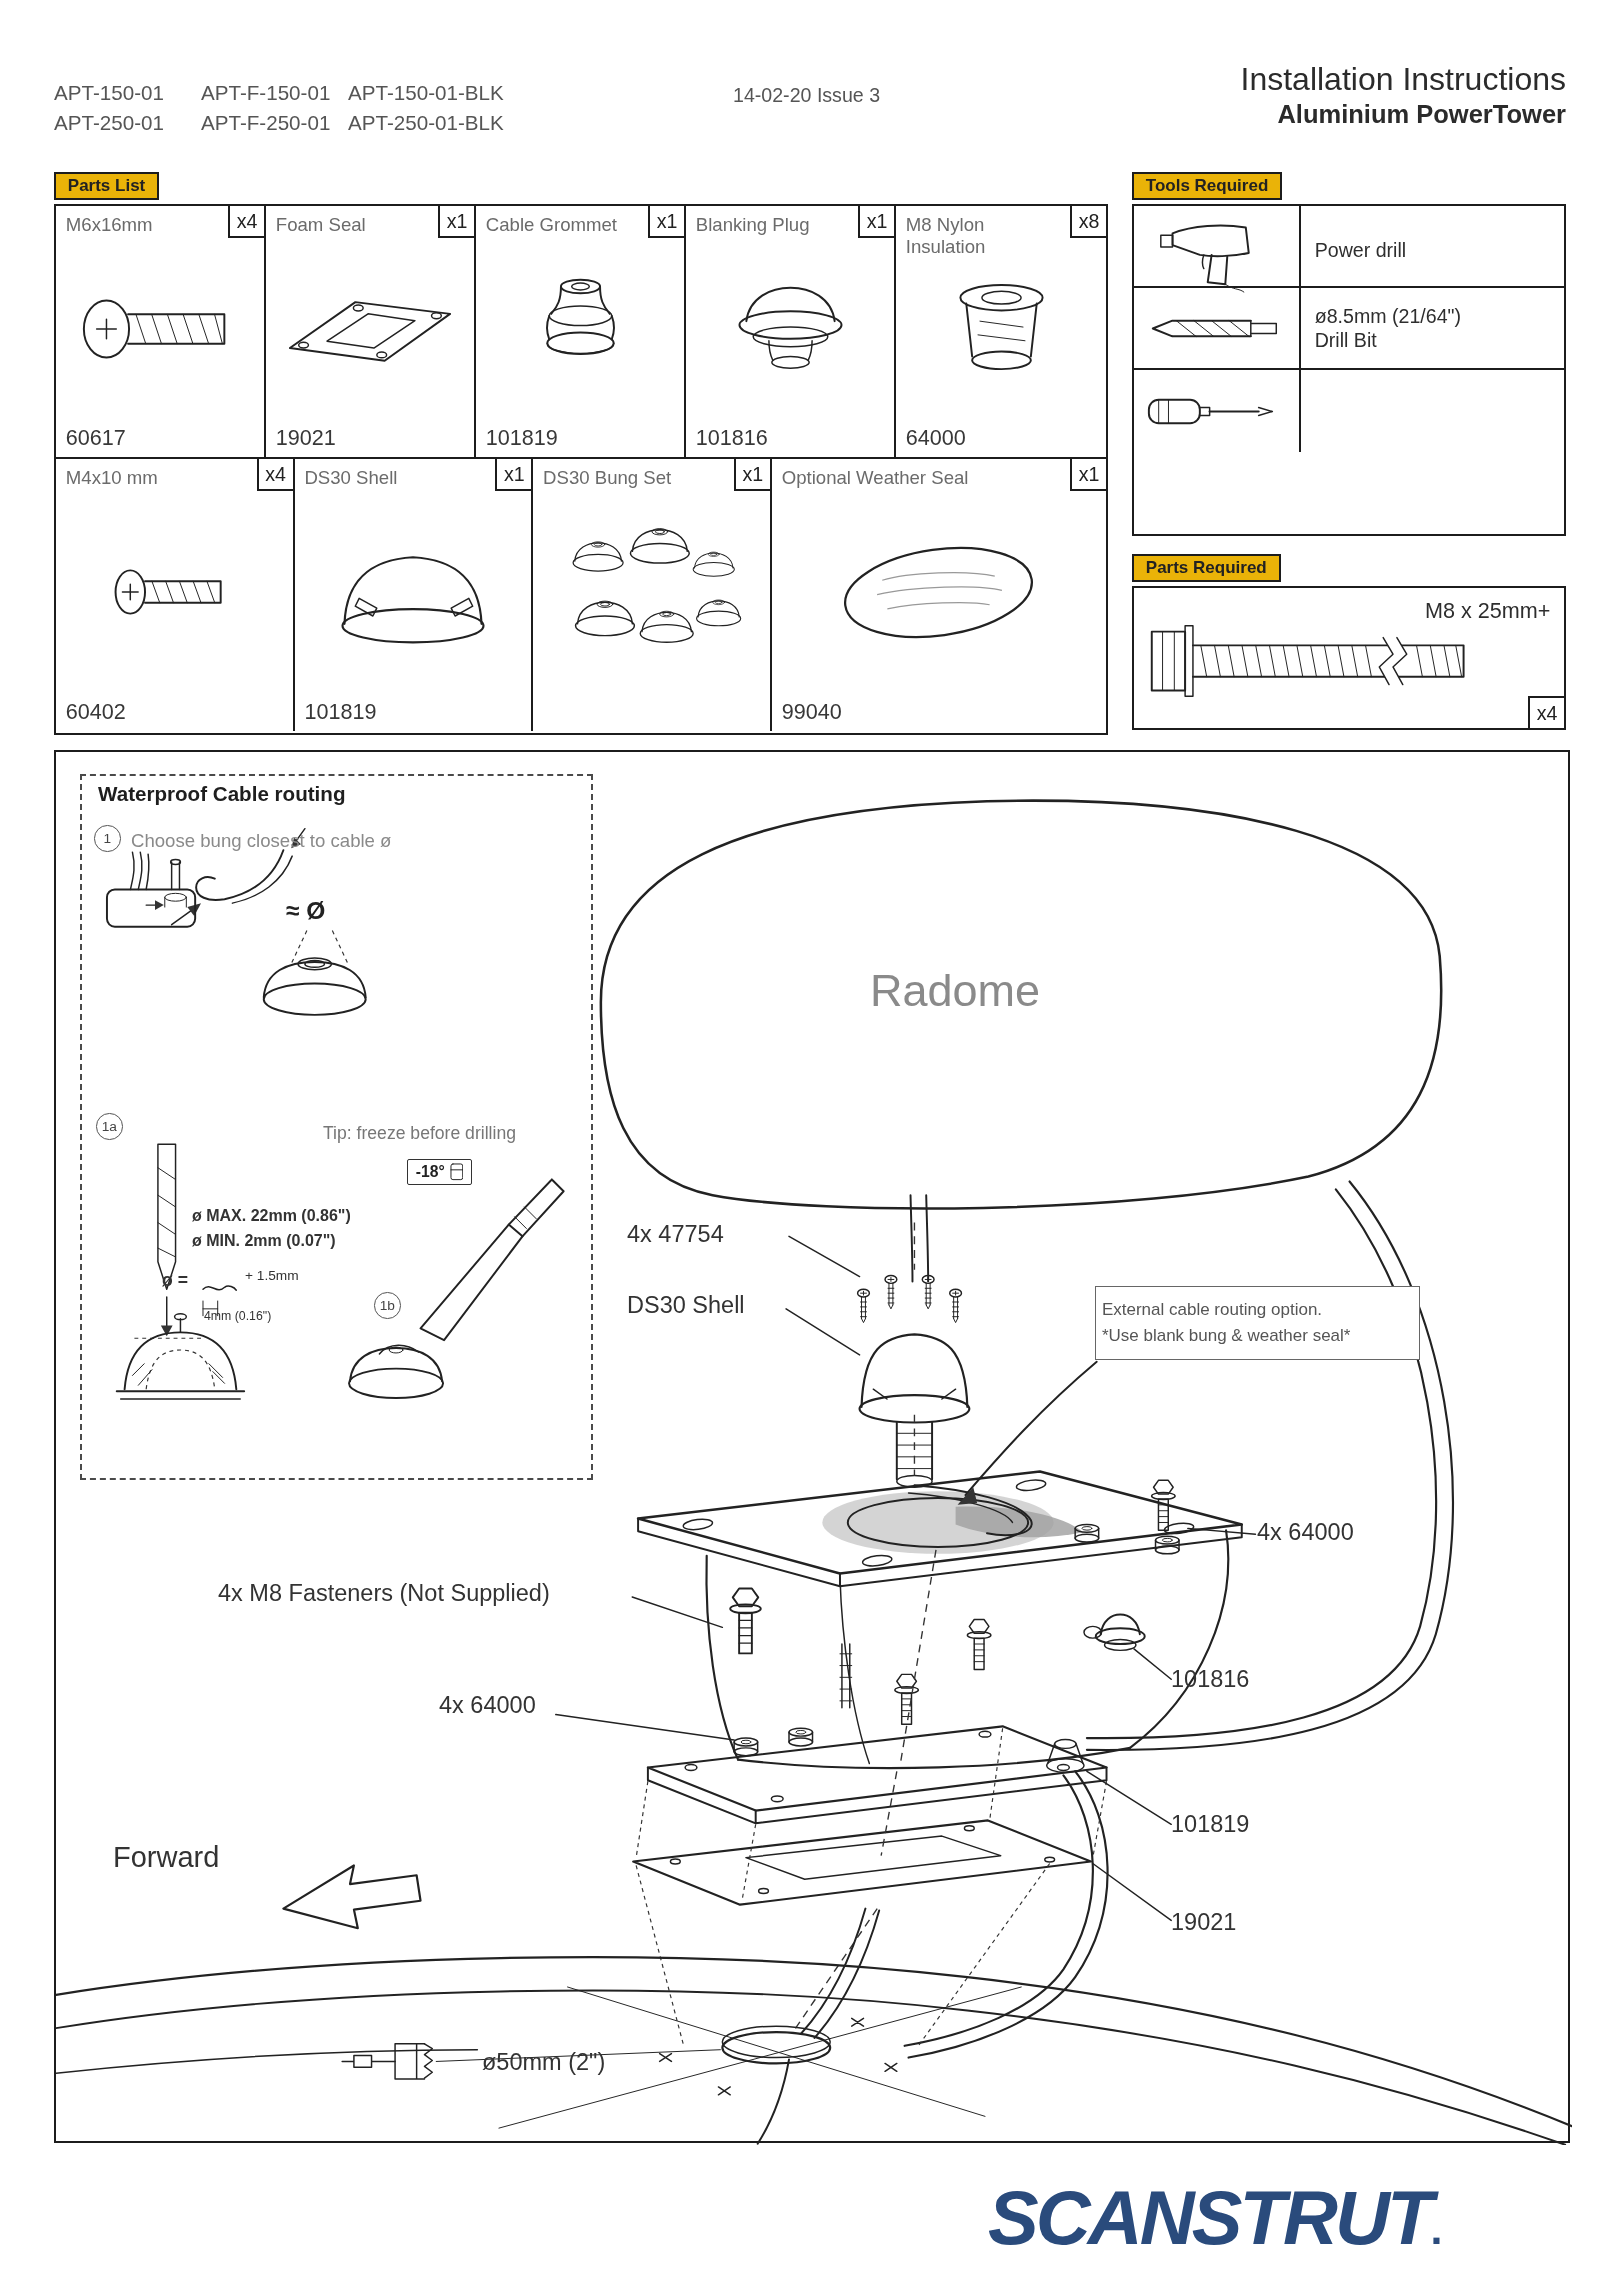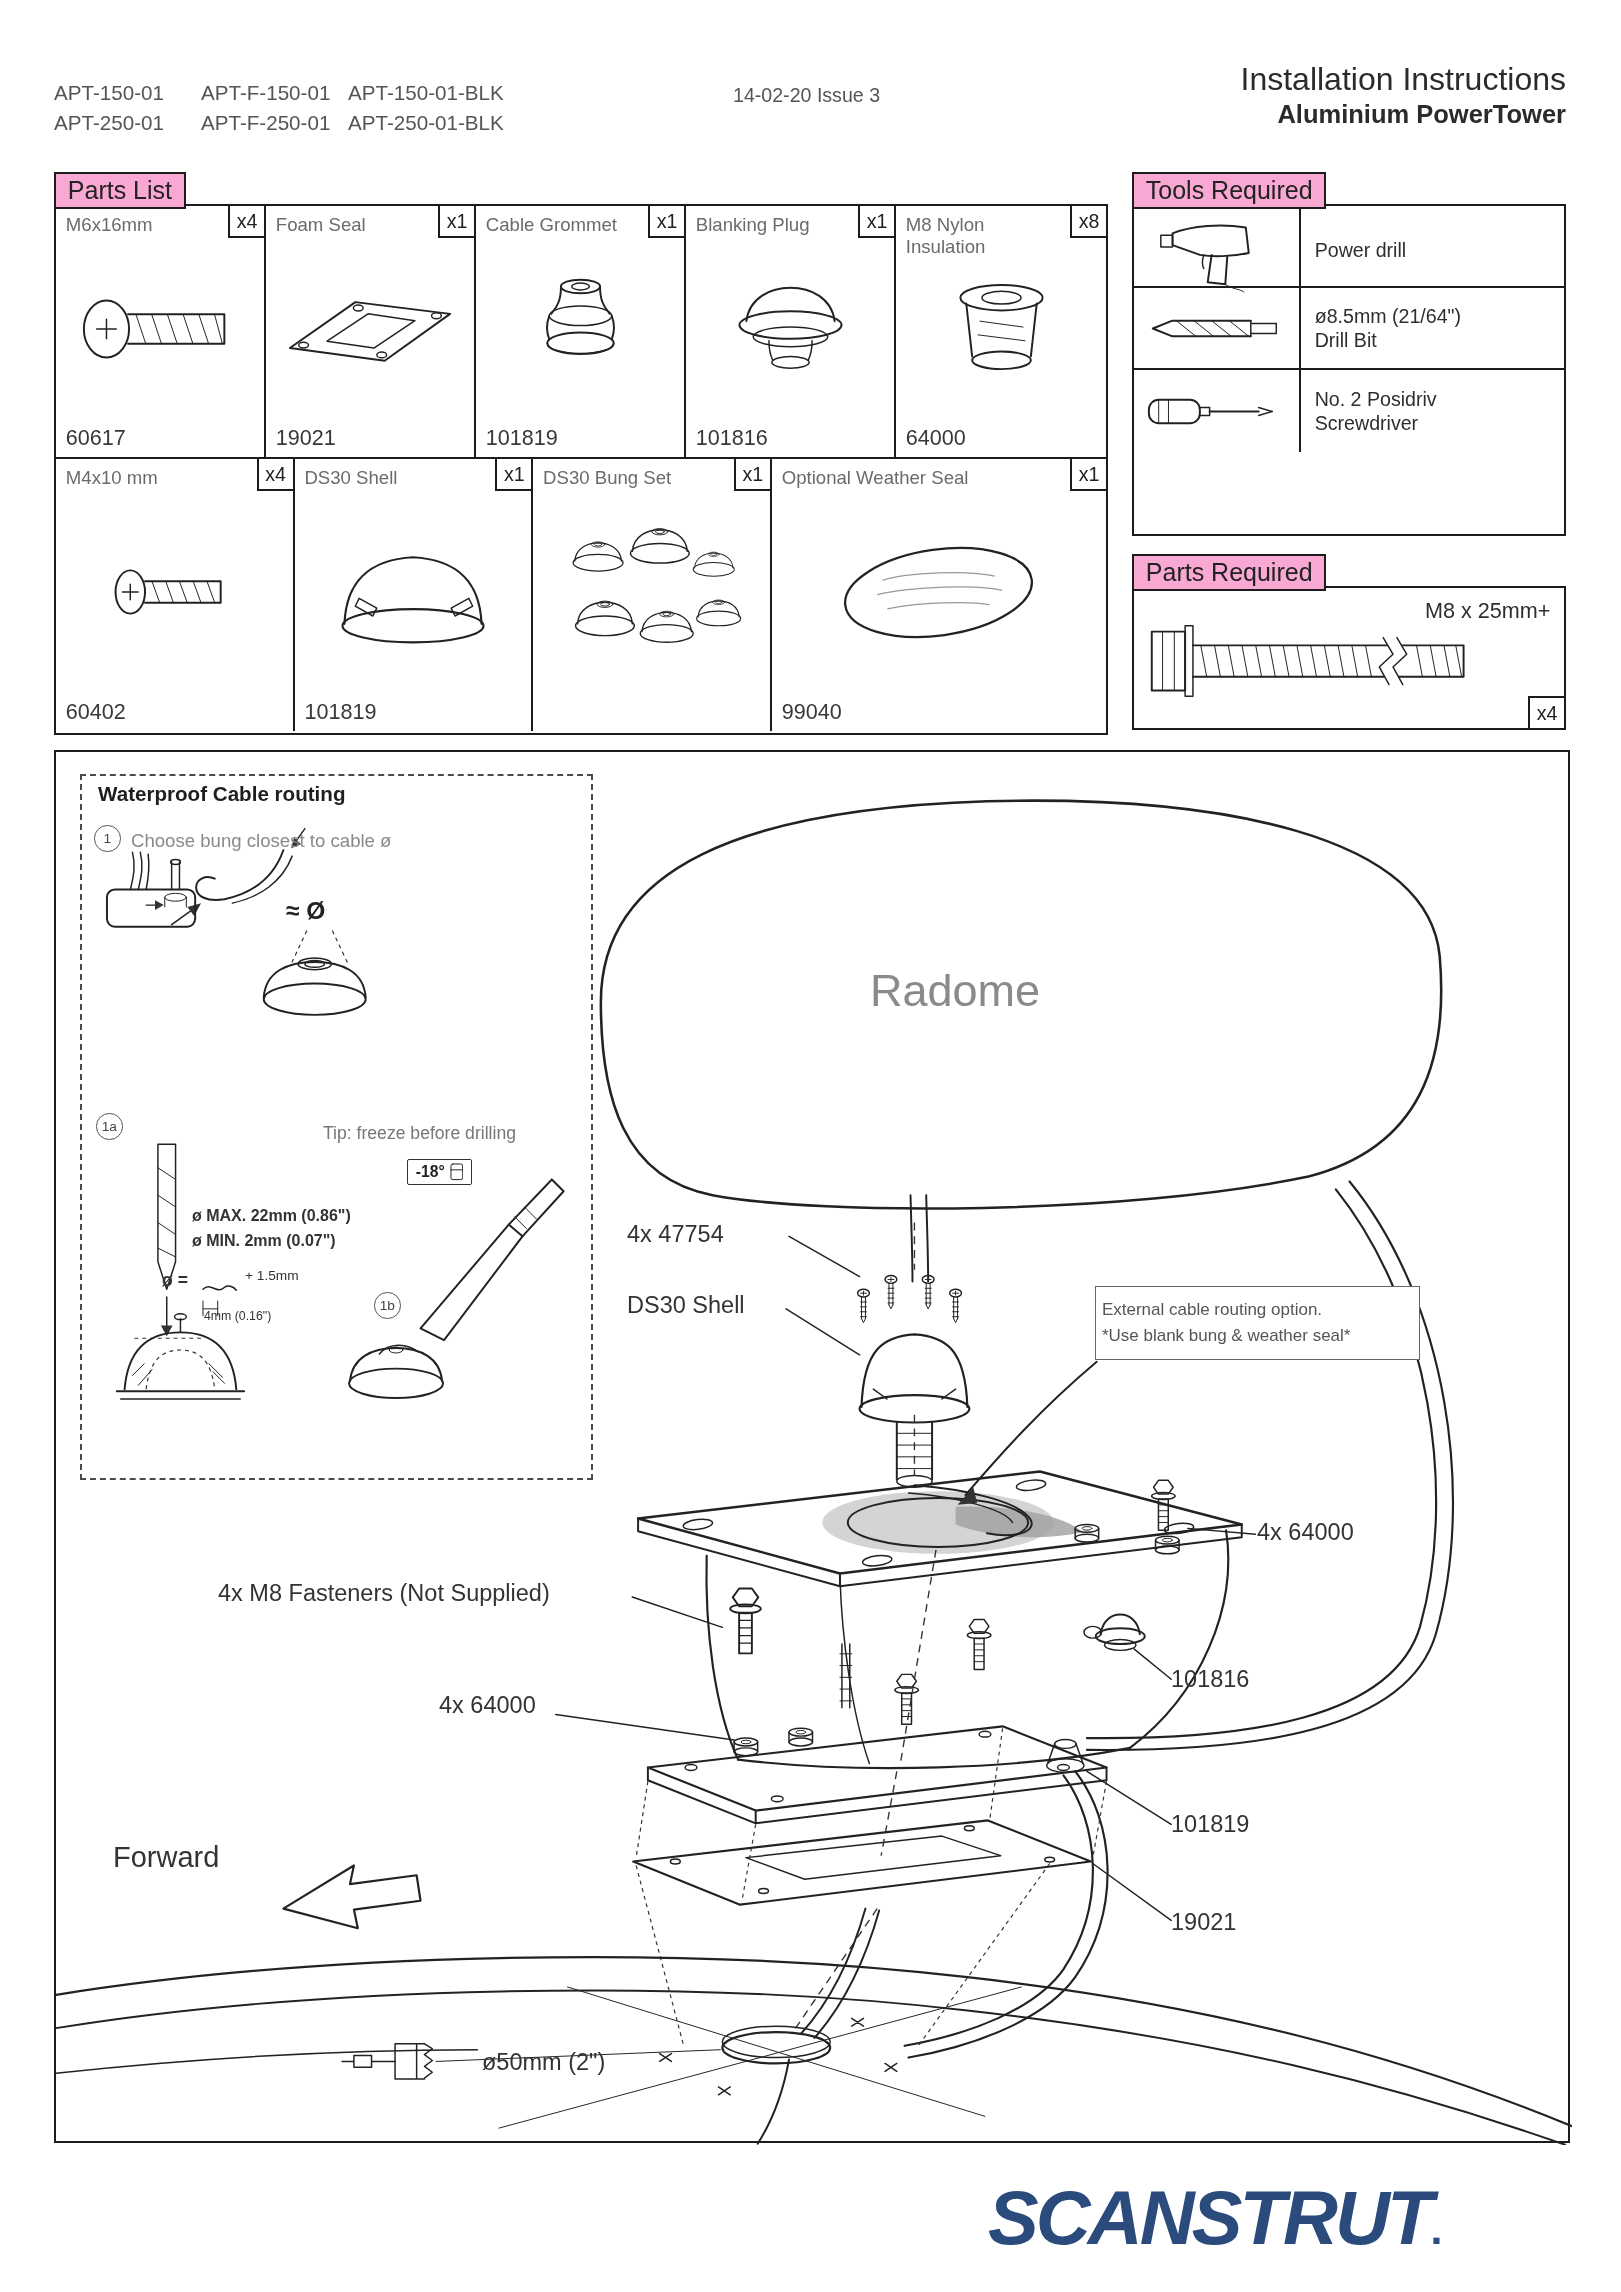--- a/index.html
+++ b/index.html
@@ -9,21 +9,21 @@
 
   
   .codes{position:absolute;left:54px;top:78px;font-size:20.6px;color:#555;line-height:30px}
   .codes span{display:inline-block;min-width:147px}
   .issue{position:absolute;left:733px;top:84px;font-size:19.6px;color:#555}
   .titleblk{position:absolute;right:55px;top:61px;text-align:right}
   .title-main{font-size:32px;color:#2b2b2b}
   .title-sub{font-size:25.5px;font-weight:bold;color:#2b2b2b;margin-top:2px}
 
   
-  .sec-tab{position:absolute;border:2.5px solid #1c1c1c;background:#f9a8d4;font-size:25px;font-weight:normal;color:#222;padding:2px 11.8px;z-index:3}
+  .sec-tab{position:absolute;border:2.5px solid #1c1c1c;background:#eab308;font-size:17px;font-weight:bold;color:#222;padding:2px 11.8px;z-index:3}
   .sec-box{position:absolute;border:2.9px solid #1c1c1c;background:#fff;z-index:2}
 
   
   .prow{display:grid;width:100%}
   .prow1{grid-template-columns:repeat(5,1fr);height:253px}
   .prow2{grid-template-columns:1fr 1fr 1fr 1.4fr;height:272px}
   .cell{position:relative;border-right:2.5px solid #1c1c1c}
   .prow1 .cell{border-bottom:2.5px solid #1c1c1c}
   .cell:last-child{border-right:none}
   .qty{position:absolute;top:0;right:0;width:36px;height:32px;border-left:2.5px solid #1c1c1c;border-bottom:2.5px solid #1c1c1c;display:flex;align-items:center;justify-content:center;font-size:19.6px;color:#222;background:#fff;z-index:2}
@@ -265,24 +265,20 @@
     </div>
     <div class="trow">
       <div class="ticon">
         <svg width="147" height="59" viewBox="0 0 150 60">
           <rect x="6" y="18" width="52" height="24" rx="10" class="d-ln"></rect>
           <path d="M16,18 V42 M26,18 V42" class="d-ln d-hl"></path>
           <path d="M58,26 h10 v8 h-10" class="d-ln d-tn"></path>
           <path d="M68,30 H118" class="d-ln d-md"></path>
           <path d="M118,26 L132,30 L118,34" class="d-ln d-tn"></path>
         </svg>
-      </div>
-      <div class="ttext">
-        <div>No. 2 Posidriv</div>
-        <div>Screwdriver</div>
       </div>
     </div>
   </div>
 
   <div class="sec-tab" style="left:1132px;top:554px">Parts Required</div>
   <div class="sec-box" style="left:1132px;top:586px;width:434px;height:144px">
     <div style="position:absolute;left:5.9px;top:21.6px">
       <svg width="353" height="108" viewBox="0 0 360 110">
         <rect x="12" y="22" width="34" height="60" class="d-ln"></rect>
         <path d="M23,22 V82 M35,22 V82" class="d-ln d-hl"></path>

